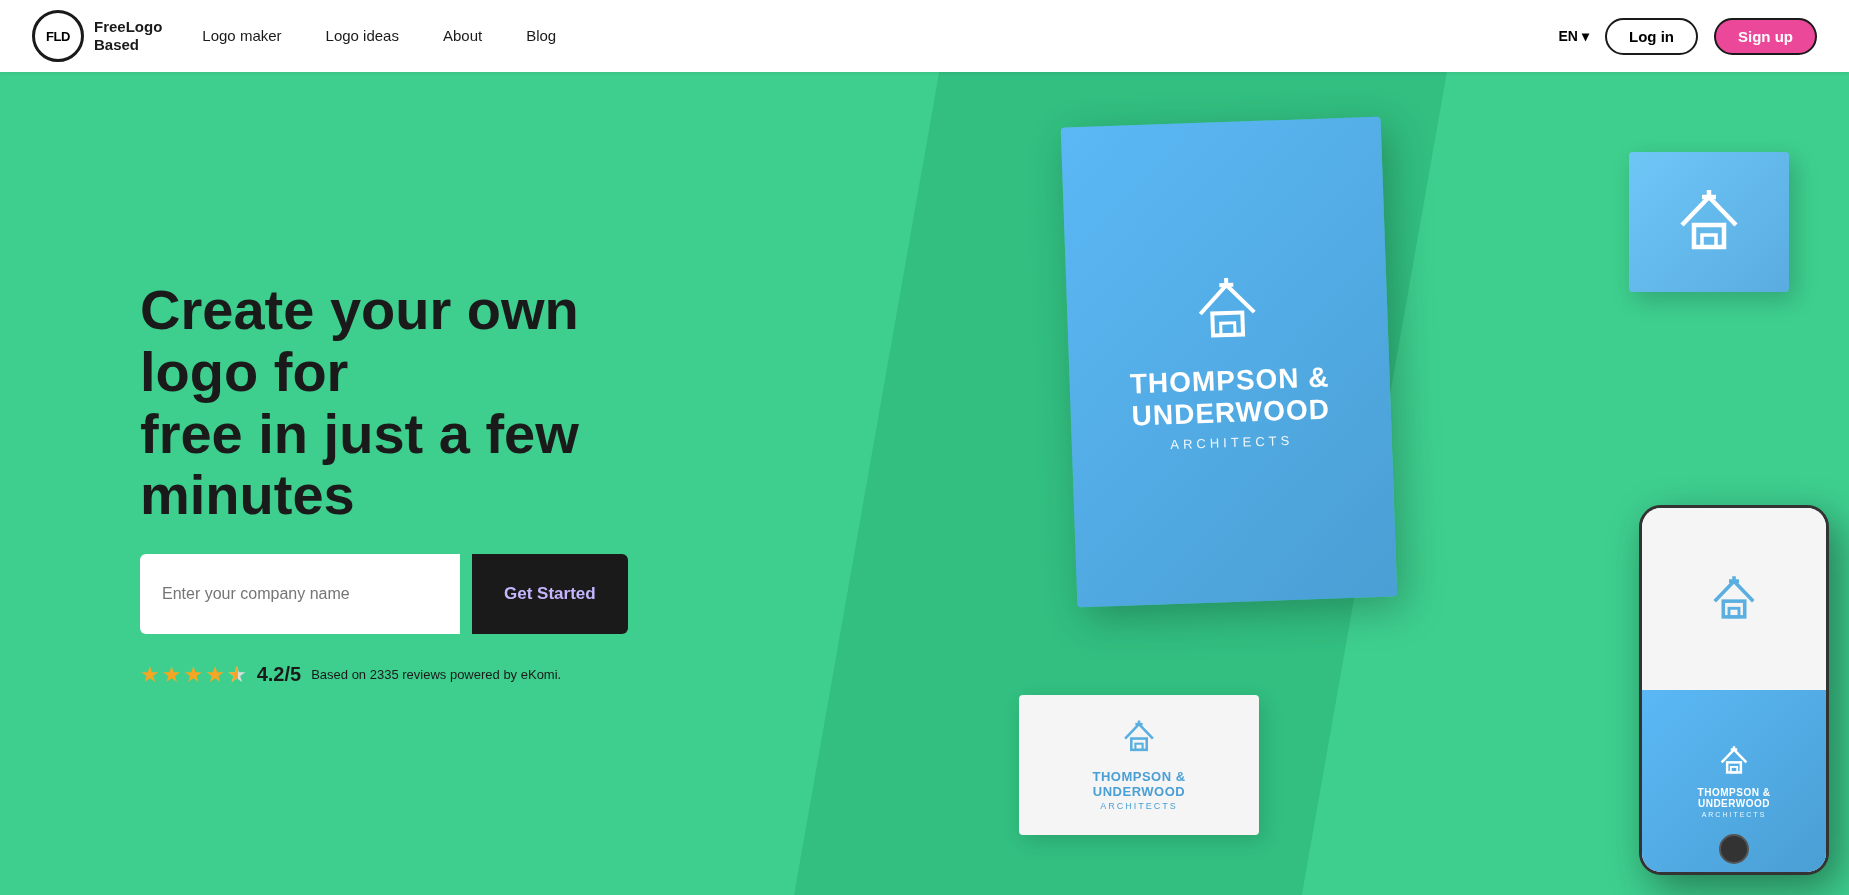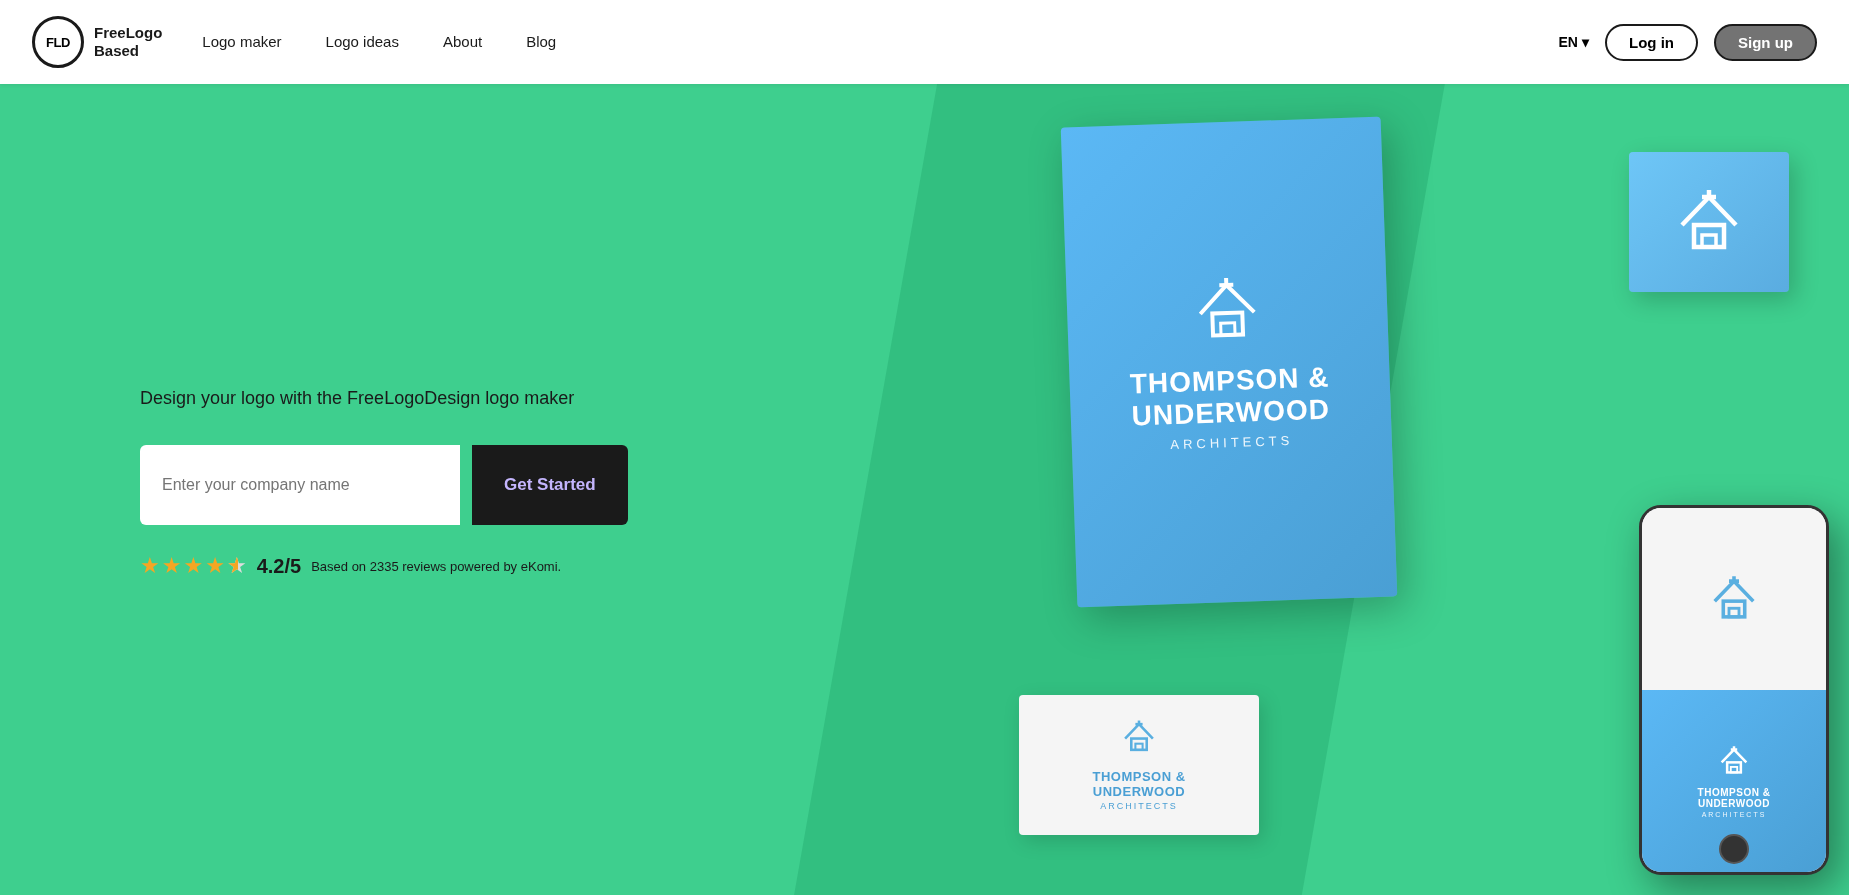--- a/index.html
+++ b/index.html
@@ -3,21 +3,21 @@
   <meta charset="utf-8">
   <style>
     * { margin: 0; padding: 0; box-sizing: border-box; }
     body { font-family: 'Arial', sans-serif; overflow-x: hidden; }
 
     
     nav {
       position: fixed; top: 0; left: 0; right: 0; z-index: 100;
       background: #fff;
       display: flex; align-items: center; justify-content: space-between;
-      padding: 0 32px; height: 84px;
+      padding: 0 32px; height: 72px;
       box-shadow: 0 1px 4px rgba(0,0,0,0.08);
     }
     .nav-left { display: flex; align-items: center; gap: 40px; }
     .logo-wrap { display: flex; align-items: center; gap: 10px; cursor: pointer; }
     .logo-box {
       width: 52px; height: 52px; border: 3px solid #1a1a1a; border-radius: 50%;
       display: flex; align-items: center; justify-content: center;
       font-weight: 900; font-size: 13px; letter-spacing: -0.5px;
     }
     .logo-text { font-size: 15px; font-weight: 700; line-height: 1.2; color: #1a1a1a; }
@@ -26,21 +26,21 @@
     .nav-right { display: flex; align-items: center; gap: 16px; }
     .lang-btn {
       background: none; border: none; cursor: pointer;
       font-size: 14px; font-weight: 600; display: flex; align-items: center; gap: 4px;
     }
     .login-btn {
       background: #fff; border: 2px solid #1a1a1a; border-radius: 24px;
       padding: 8px 22px; font-size: 15px; font-weight: 600; cursor: pointer;
     }
     .signup-btn {
-      background: #737373; border: 2px solid #1a1a1a; border-radius: 24px;
+      background: #ec4899; border: 2px solid #1a1a1a; border-radius: 24px;
       padding: 8px 22px; font-size: 15px; font-weight: 600; color: #fff; cursor: pointer;
     }
 
     
     .hero {
       margin-top: 72px;
       background: #3ecf8e;
       min-height: 823px;
       position: relative;
       overflow: hidden;
@@ -203,21 +203,24 @@
       <span>EN</span>
       <span>▾</span>
     </button>
     <button class="login-btn">Log in</button>
     <button class="signup-btn">Sign up</button>
   </div>
 </nav>
 
 <section class="hero">
   <div class="hero-content">
-    <p class="hero-subtitle">Design your logo with the FreeLogoDesign logo maker</p>
+    <h1 class="hero-title">
+      <span>Create your own logo for</span><br>
+      <span>free in just a few minutes</span>
+    </h1>
     <div class="cta-form">
       <input class="cta-input" type="text" placeholder="Enter your company name" style="">
       <button class="cta-btn">Get Started</button>
     </div>
     <div class="rating">
       <div class="stars">
         <span class="star">★</span>
         <span class="star">★</span>
         <span class="star">★</span>
         <span class="star">★</span>

